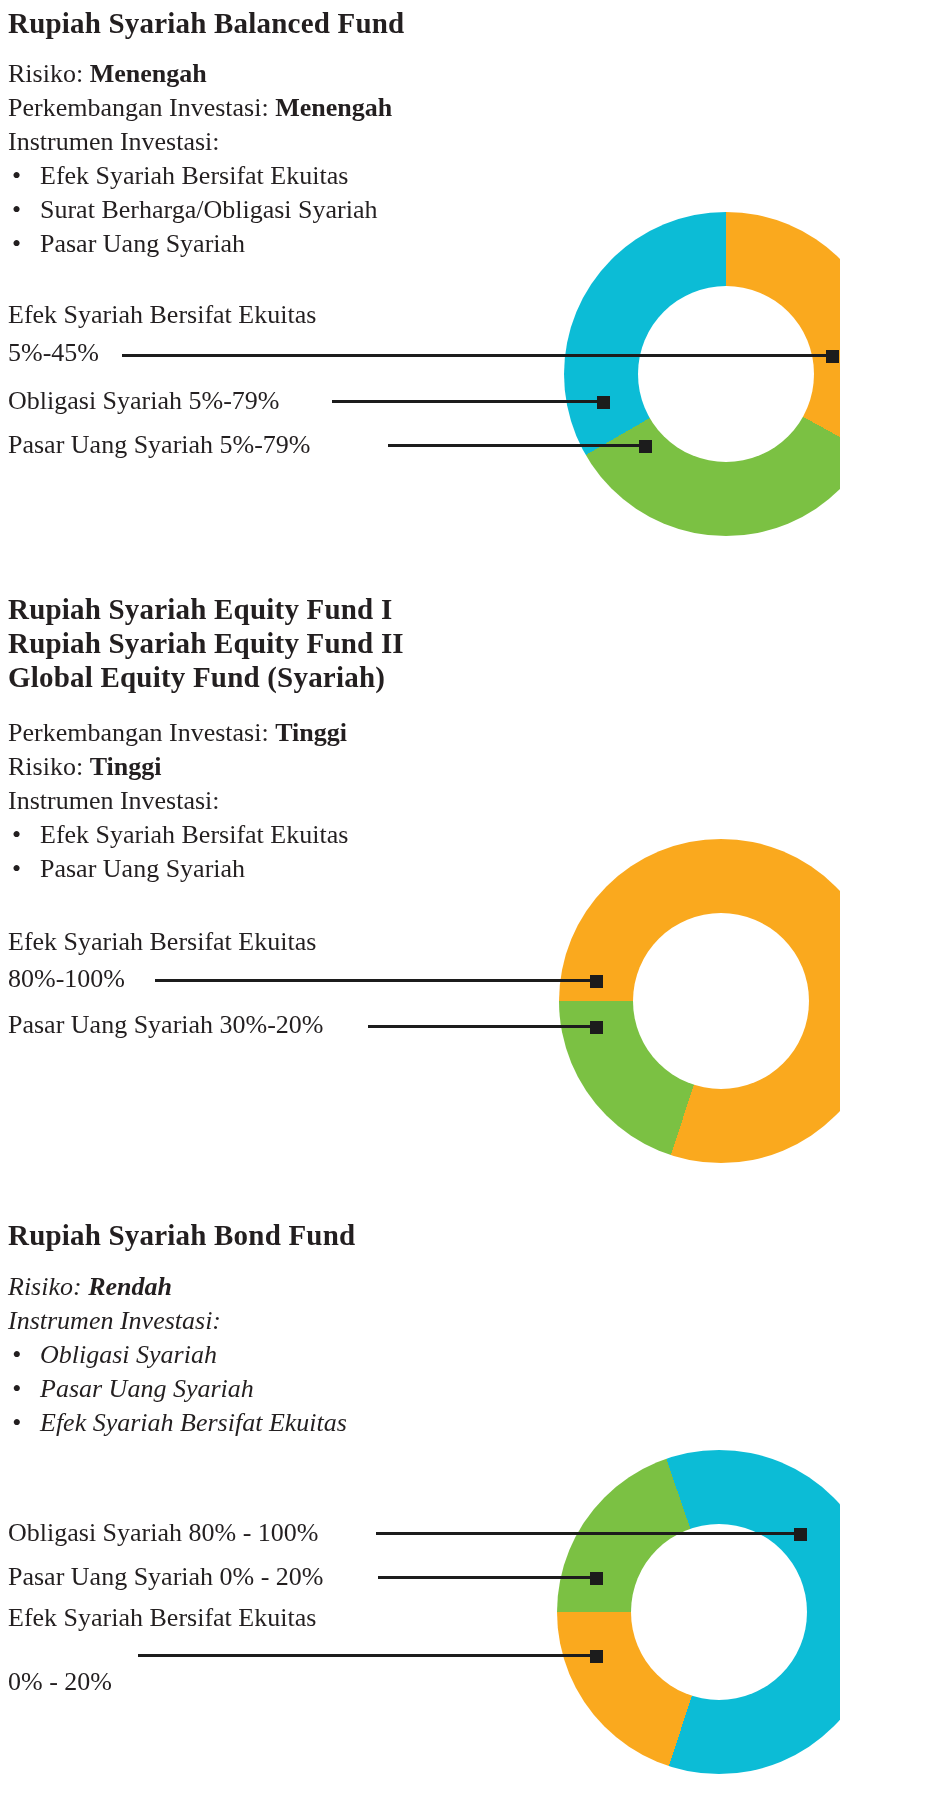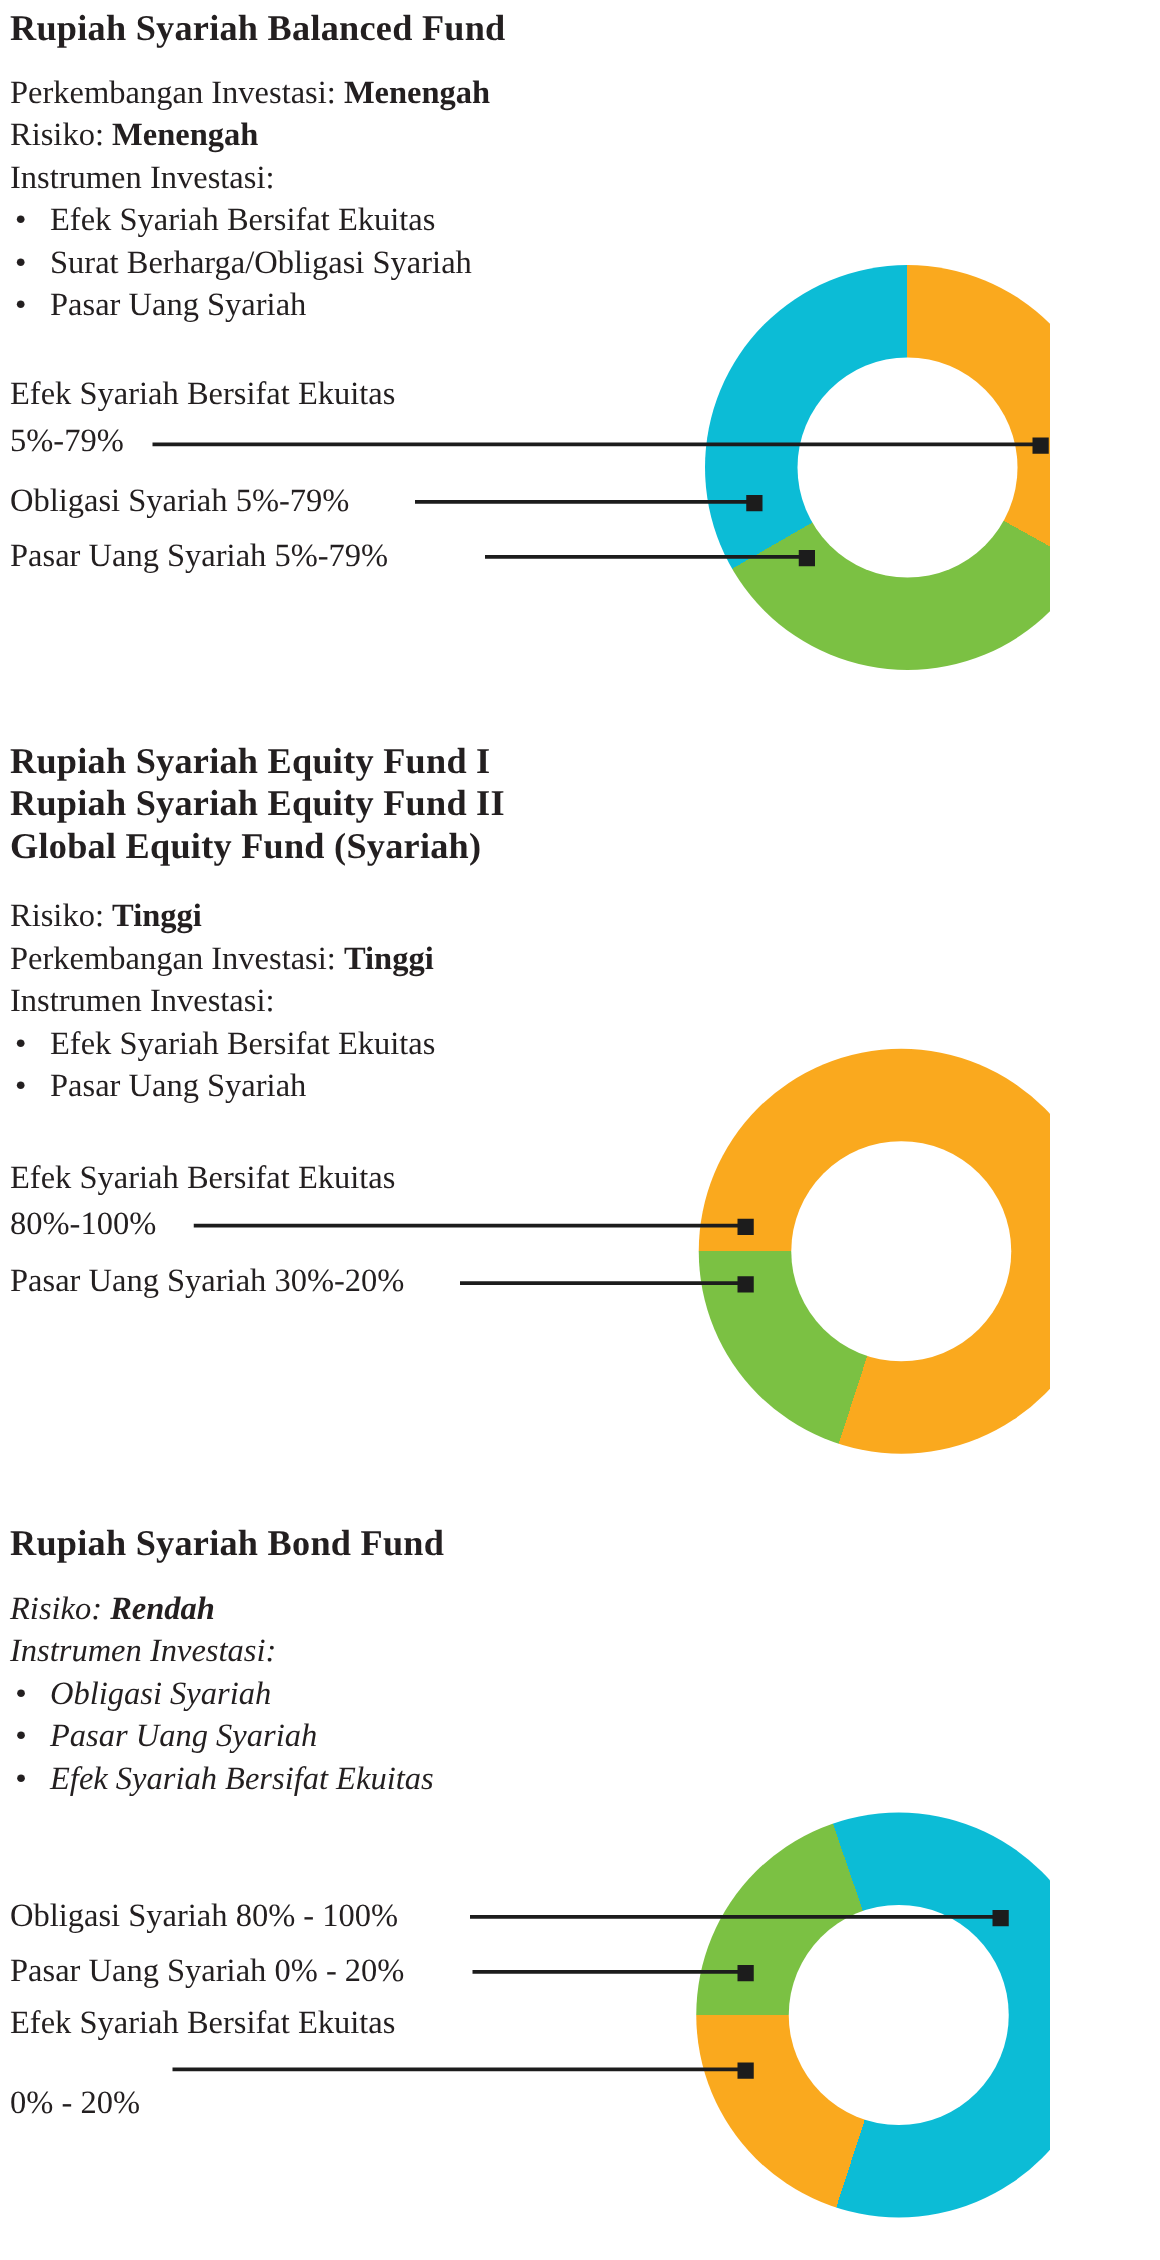--- a/index.html
+++ b/index.html
@@ -27,52 +27,52 @@
 </style>
 </head>
 <body>
 
 <div class="page">
 
   <div>
     <div class="abs fund-title" style="left:8px; top:6px;">Rupiah Syariah Balanced Fund</div>
 
     <div class="abs info" style="left:8px; top:57px;">
+      <div class="info-line"><span>Risiko:</span> <span class="b">Menengah</span></div>
       <div class="info-line"><span>Perkembangan Investasi:</span> <span class="b">Menengah</span></div>
-      <div class="info-line"><span>Risiko:</span> <span class="b">Menengah</span></div>
       <div class="info-line">Instrumen Investasi:</div>
       <div class="info-line bullet">Efek Syariah Bersifat Ekuitas</div>
       <div class="info-line bullet">Surat Berharga/Obligasi Syariah</div>
       <div class="info-line bullet">Pasar Uang Syariah</div>
     </div>
 
     <div class="callout" style="top:298px;">Efek Syariah Bersifat Ekuitas</div>
-    <div class="callout" style="top:336px;">5%-79%</div>
+    <div class="callout" style="top:336px;">5%-45%</div>
     <div class="leader" style="left:122px; top:354px; width:711px;"></div>
     <div class="marker" style="left:826px; top:350px;"></div>
 
     <div class="callout" style="top:384px;">Obligasi Syariah 5%-79%</div>
     <div class="leader" style="left:332px; top:400px; width:272px;"></div>
     <div class="marker" style="left:597px; top:396px;"></div>
 
     <div class="callout" style="top:428px;">Pasar Uang Syariah 5%-79%</div>
     <div class="leader" style="left:388px; top:444px; width:258px;"></div>
     <div class="marker" style="left:639px; top:440px;"></div>
 
     <div class="donut" style="left: 564px; top: 212px; background: conic-gradient(rgb(250, 169, 30) 0deg, rgb(250, 169, 30) 119deg, rgb(123, 193, 67) 119deg, rgb(123, 193, 67) 240deg, rgb(12, 188, 214) 240deg, rgb(12, 188, 214) 360deg);"></div>
   </div>
 
   <div>
     <div class="abs fund-title" style="left:8px; top:592px;">Rupiah Syariah Equity Fund I</div>
     <div class="abs fund-title" style="left:8px; top:626px;">Rupiah Syariah Equity Fund II</div>
     <div class="abs fund-title" style="left:8px; top:660px;">Global Equity Fund (Syariah)</div>
 
     <div class="abs info" style="left:8px; top:716px;">
+      <div class="info-line"><span>Perkembangan Investasi:</span> <span class="b">Tinggi</span></div>
       <div class="info-line"><span>Risiko:</span> <span class="b">Tinggi</span></div>
-      <div class="info-line"><span>Perkembangan Investasi:</span> <span class="b">Tinggi</span></div>
       <div class="info-line">Instrumen Investasi:</div>
       <div class="info-line bullet">Efek Syariah Bersifat Ekuitas</div>
       <div class="info-line bullet">Pasar Uang Syariah</div>
     </div>
 
     <div class="callout" style="top:925px;">Efek Syariah Bersifat Ekuitas</div>
     <div class="callout" style="top:962px;">80%-100%</div>
     <div class="leader" style="left:155px; top:979px; width:442px;"></div>
     <div class="marker" style="left:590px; top:975px;"></div>
 

